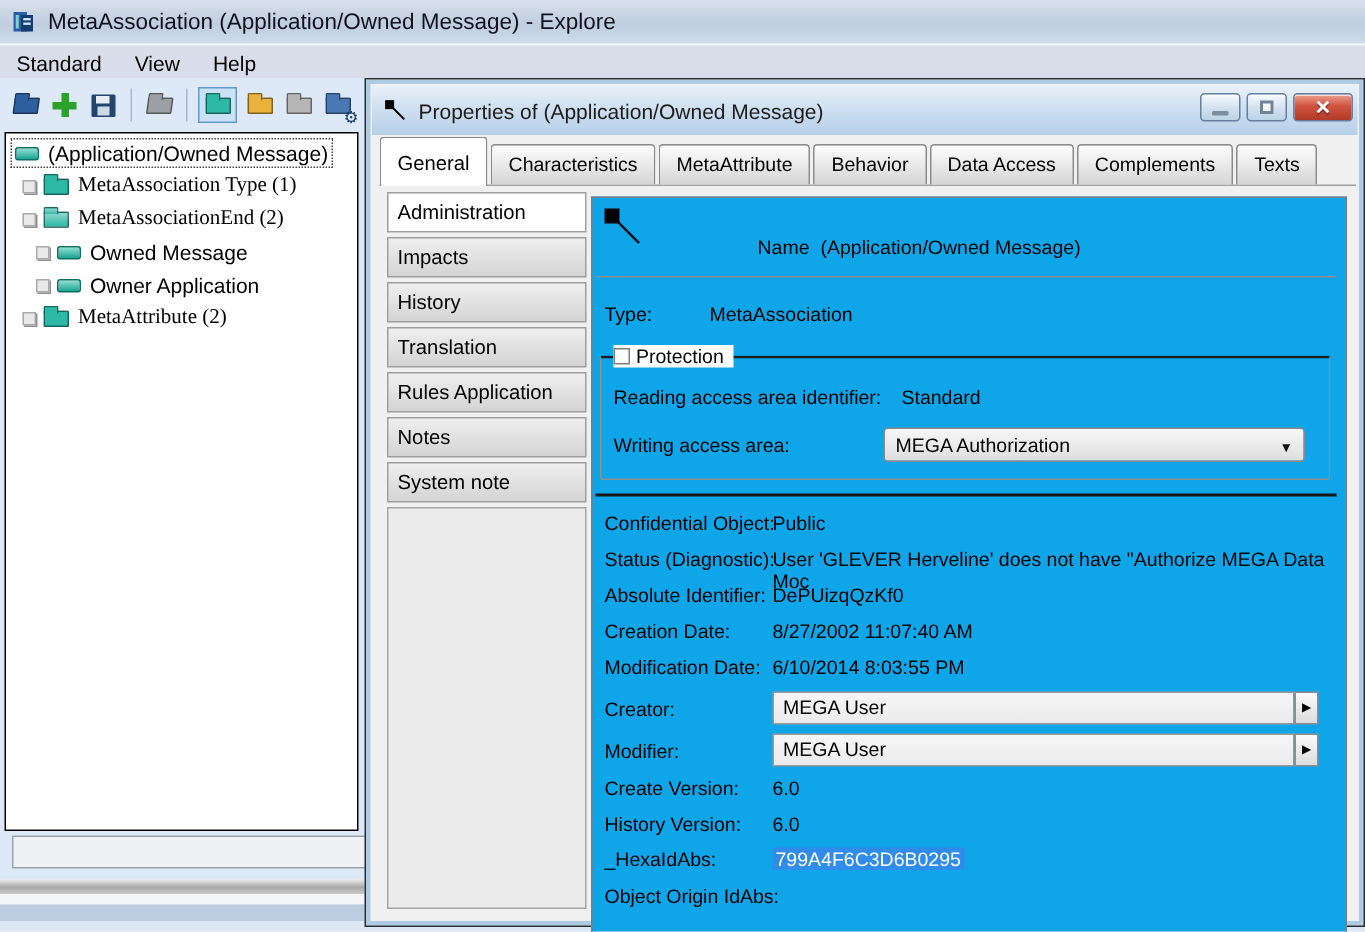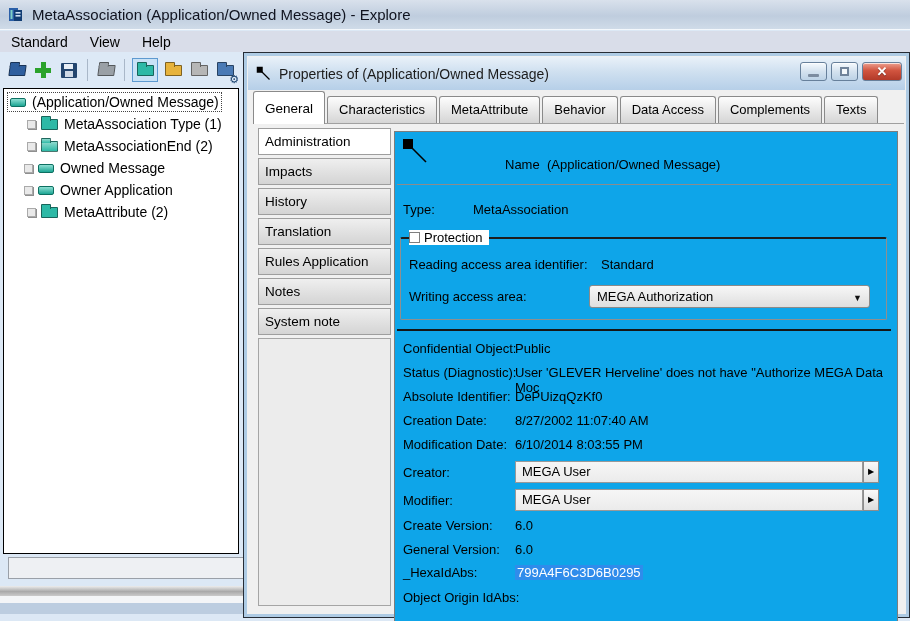--- a/index.html
+++ b/index.html
@@ -62,21 +62,21 @@
   }
   .trow { height:22px; display:flex; align-items:center; white-space:nowrap; overflow:hidden; }
   .trow .lbl { margin-left:6px; }
   .selwrap { display:flex; align-items:center; outline:1px dotted #444; padding:1px 2px; }
   .selwrap .lbl { margin-left:6px; }
   .expand { width:9px; height:9px; background:#e9e9e9; border:1px solid #aaa;
     box-shadow:1px 1px 0 #8f8f8f; margin-right:5px; flex:0 0 auto; }
   .capsule { width:16px; height:9px; border:1px solid #0d6f61; border-radius:2px;
     background:linear-gradient(#8fe0d4,#1ba untranslated); background:linear-gradient(#8fe0d4,#1ca593); flex:0 0 auto; }
   .tfolder { flex:0 0 auto; }
-  .ind1 { padding-left:23px; } .ind2 { padding-left:20px; }
+  .ind1 { padding-left:11px;font-family:Liberation Serif, serif; } .ind2 { padding-left:20px; }
 
   
   .statusbar { left:8px; top:557px; width:894px; height:22px;
     background:#eef0f3; border:1px solid #9aa0a8; }
   .strip-a { left:0; top:586px; width:910px; height:10px;
     background:linear-gradient(#ededed,#a9a9a9 55%,#cacaca); }
   .strip-b { left:0; top:596px; width:910px; height:7px;  background:#f3f5f7; }
   .strip-c { left:0; top:603px; width:910px; height:11px; background:#bccde0; }
   .strip-d { left:0; top:614px; width:910px; height:7px;  background:#dce8f5; }
 
@@ -335,21 +335,21 @@
     <div class="field" style="top:329px"><span>MEGA User</span></div>
     <div class="fieldbtn" style="top:329px"><span>▶</span></div>
 
     <span class="rowlbl" style="top:361px">Modifier:</span>
     <div class="field" style="top:357px"><span>MEGA User</span></div>
     <div class="fieldbtn" style="top:357px"><span>▶</span></div>
 
     <span class="rowlbl" style="top:386px">Create Version:</span>
     <span class="rowval" style="top:386px">6.0</span>
 
-    <span class="rowlbl" style="top:410px">General Version:</span>
+    <span class="rowlbl" style="top:410px">History Version:</span>
     <span class="rowval" style="top:410px">6.0</span>
 
     <span class="rowlbl" style="top:433px">_HexaIdAbs:</span>
     <span class="rowval hexa-sel" style="top:433px">799A4F6C3D6B0295</span>
 
     <span class="rowlbl" style="top:458px">Object Origin IdAbs:</span>
   </div>
 </div>
 
 </body></html>

